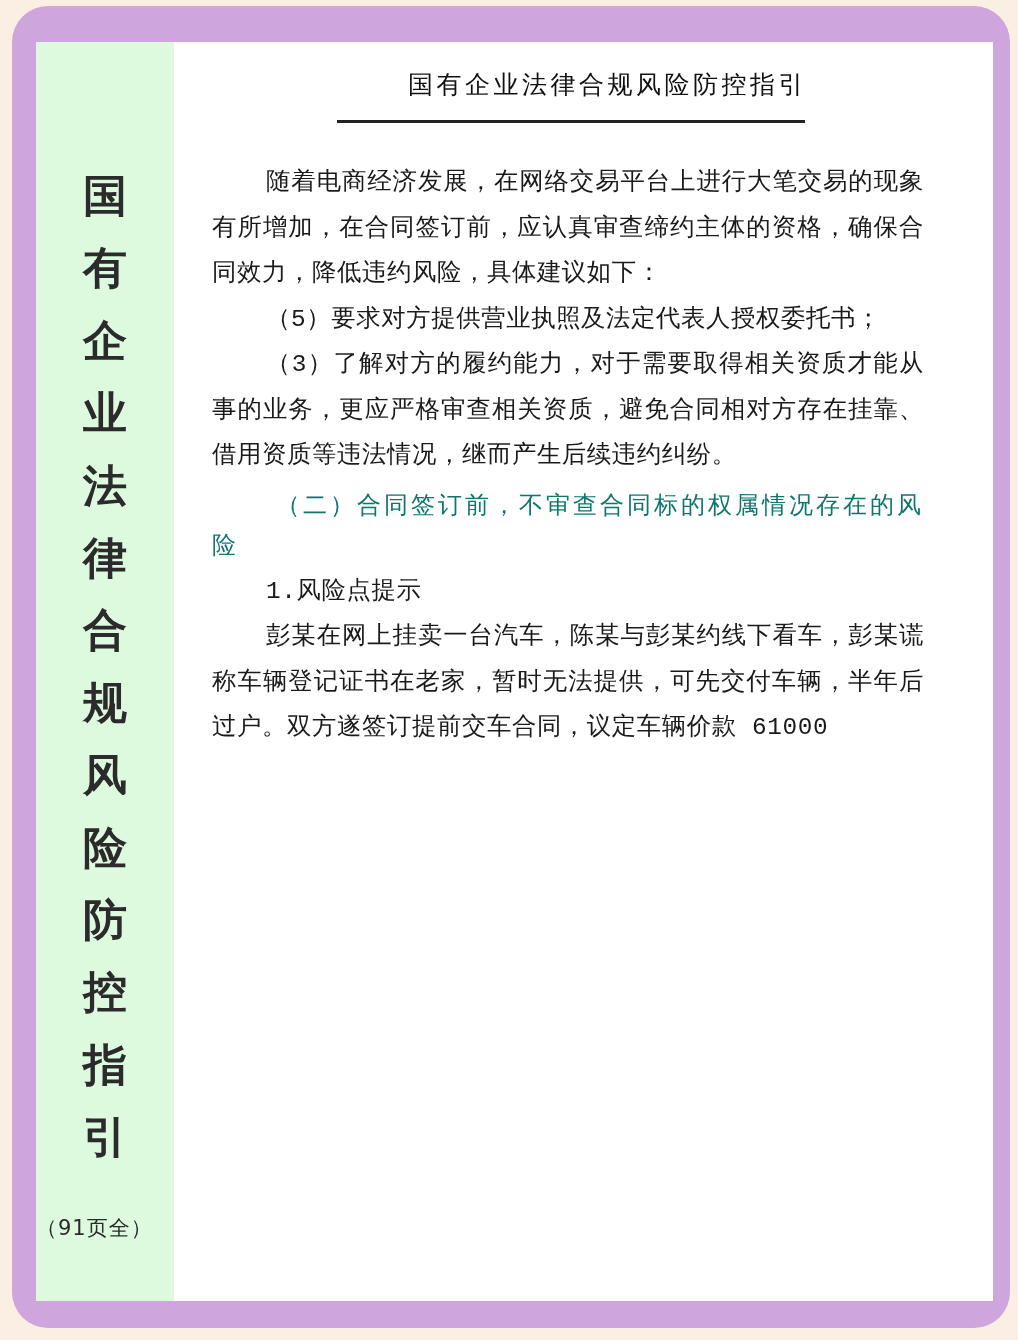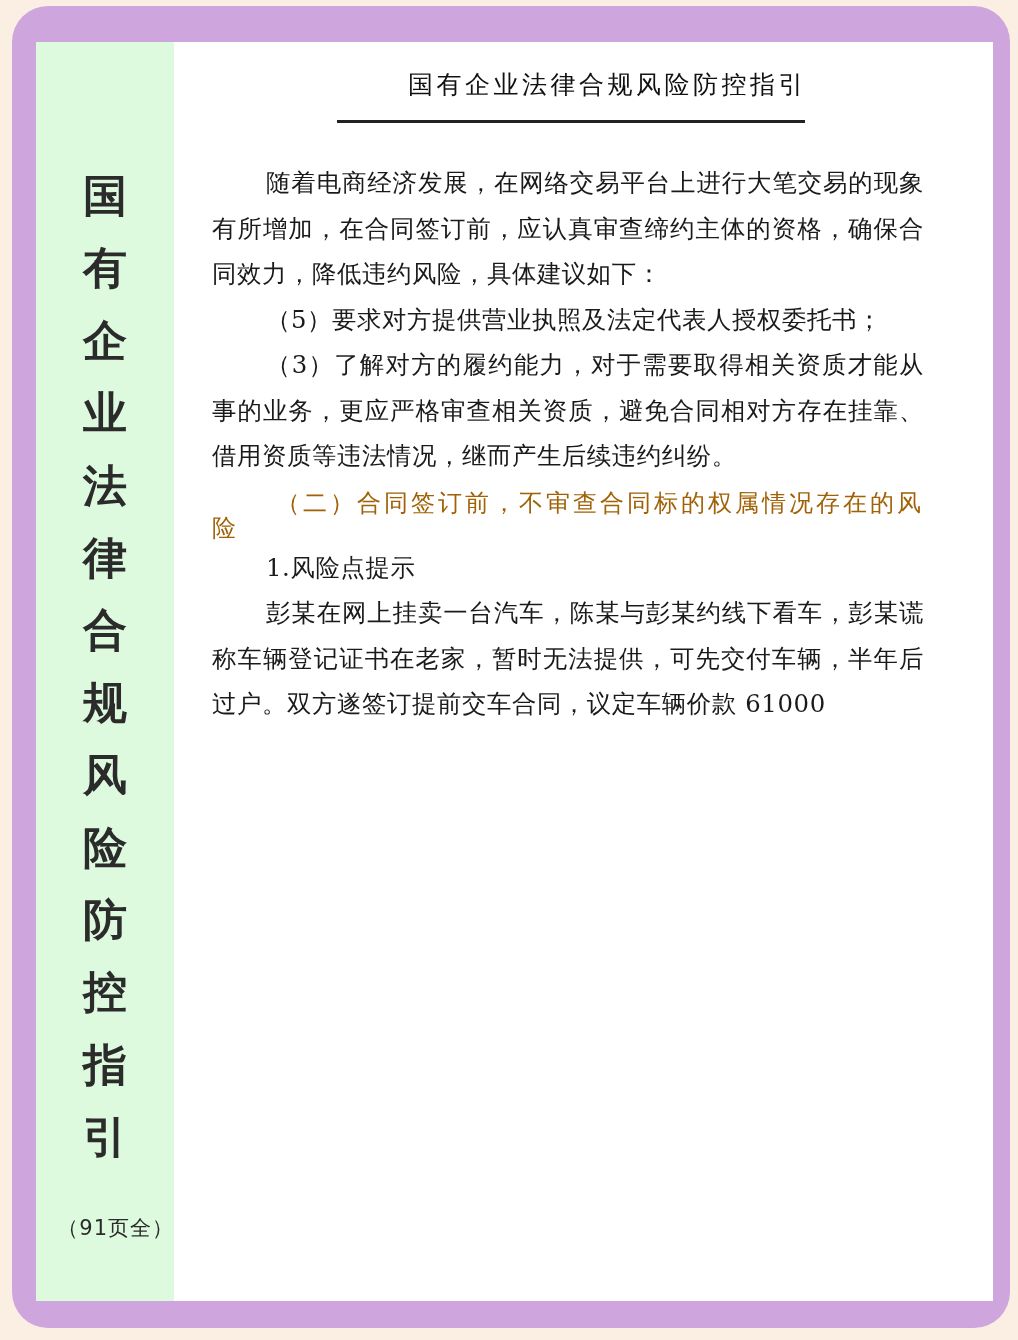--- a/index.html
+++ b/index.html
@@ -56,21 +56,21 @@
       line-height: 72.4px;
       height: 72.4px;
       color: #2b2b2b;
       text-align: center;
     }
     .side-pages {
       position: absolute;
       left: 0;
       top: 1172px;
       width: 138px;
-      text-align: right;
+      text-align: left;
       font-family: "DejaVu Sans", "Liberation Sans", sans-serif;
       font-size: 21px;
       color: #2b2b2b;
       letter-spacing: 1px;
     }
     .page {
       position: absolute;
       left: 138px;
       top: 0;
       width: 819px;
@@ -104,31 +104,32 @@
       color: #1a1a1a;
       font-size: 24.4px;
       line-height: 45.5px;
       letter-spacing: 0.6px;
     }
     .para {
       margin: 0;
       text-indent: 54px;
       text-align: justify;
       text-align-last: left;
+      font-family: Liberation Mono, monospace;
     }
     .heading2 {
-      margin: 12px 0 0 0;
+      margin: 6px 0 0 0;
       text-indent: 64px;
       font-size: 24px;
-      line-height: 25px;
+      line-height: 40px;
       letter-spacing: 3px;
       text-align: justify;
       text-align-last: left;
       font-family: "DejaVu Serif", "Liberation Serif", serif;
-      color: #a16207;
+      color: #0f766e;
     }
     .subhead {
       margin: 4px 0 0 0;
       text-indent: 54px;
     }
   </style>
 </head>
 <body>
 
 <div class="frame"></div>

